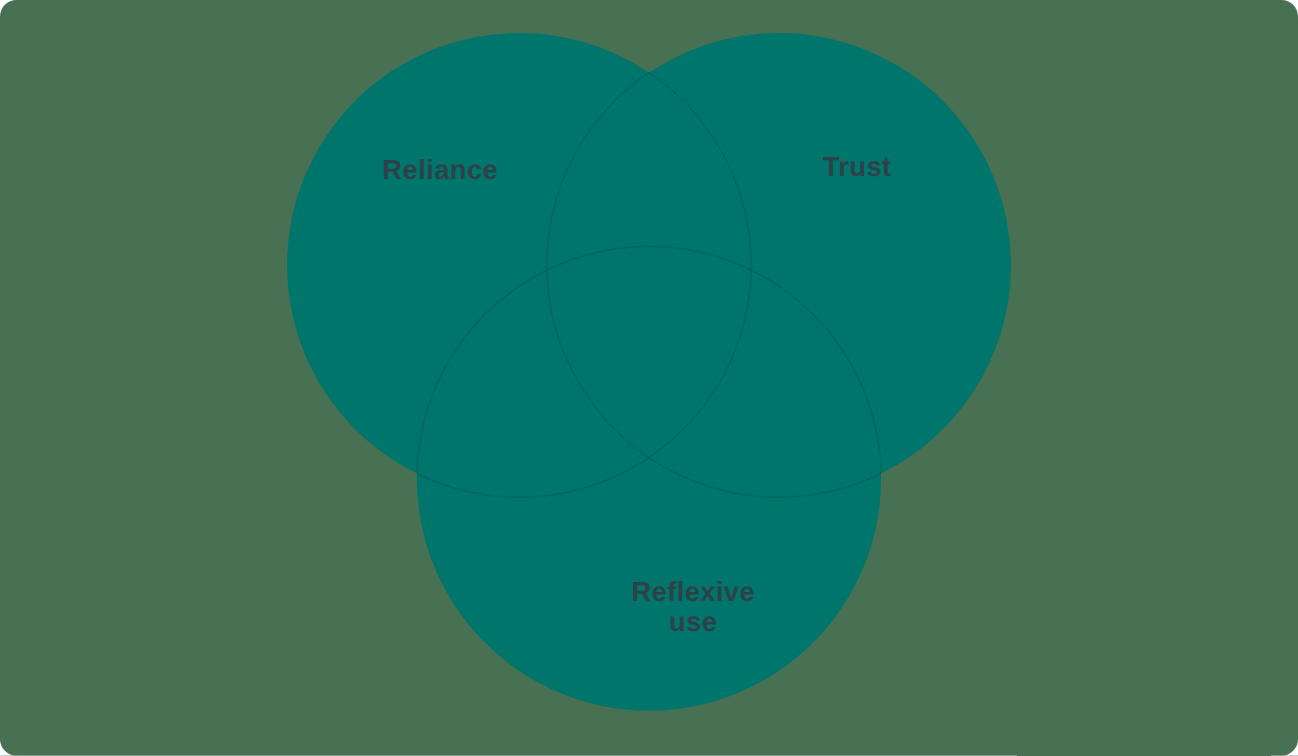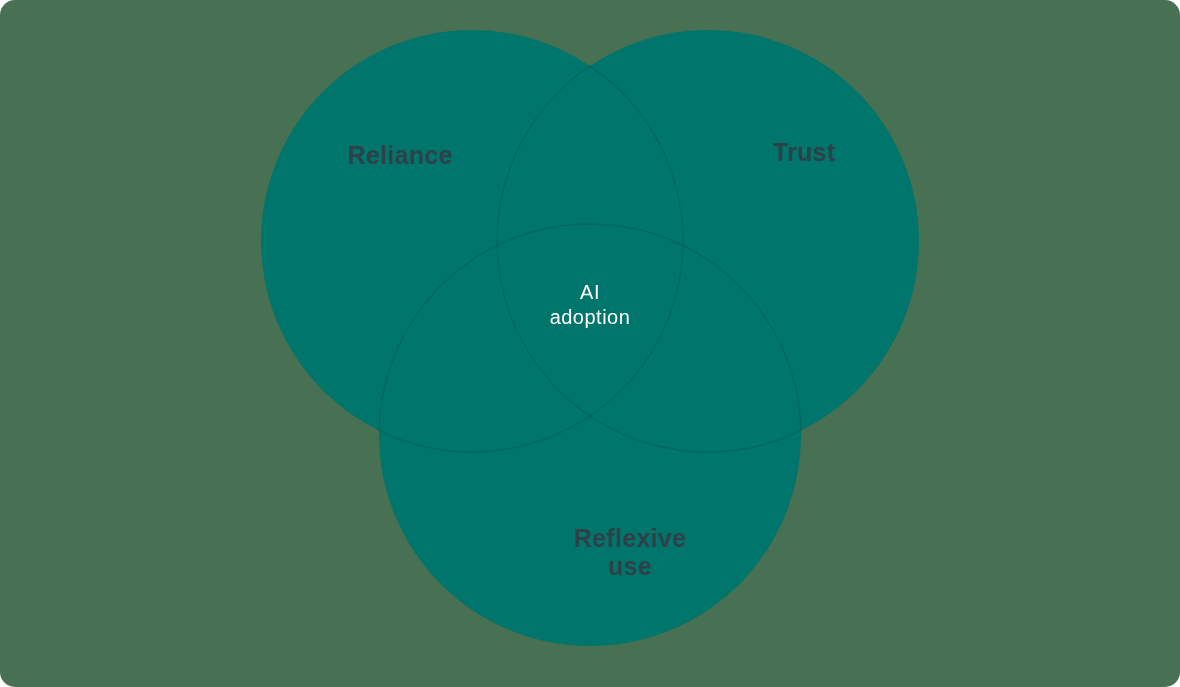--- a/index.html
+++ b/index.html
@@ -23,21 +23,21 @@
     position: absolute;
     transform: translate(-50%, -50%);
     font-weight: 700;
     font-size: 25px;
     letter-spacing: 0.3px;
     text-align: center;
     line-height: 28px;
     white-space: nowrap;
   }
   .label-reliance { left: 400px; top: 155px; }
-  .label-trust    { left: 779px; top: 152px; margin-left: 25px; }
+  .label-trust    { left: 779px; top: 152px; }
   .label-reflexive { left: 590px; top: 552px; margin-left: 40px; }
   .center-label {
     position: absolute;
     left: 590px;
     top: 305px;
     transform: translate(-50%, -50%);
     font-weight: 400;
     font-size: 20px;
     line-height: 25px;
     letter-spacing: 0.5px;
@@ -79,18 +79,14 @@
 
   <div class="set-label label-reliance" style="color: rgb(46, 65, 73);">Reliance</div>
 
   <div class="set-label label-trust" style="color: rgb(46, 65, 73);">Trust</div>
 
   <div class="set-label label-reflexive" style="color: rgb(46, 65, 73);">
     <div>Reflexive</div>
     <div>use</div>
   </div>
 
-  <div class="center-label" style="color: rgb(255, 255, 255);">
-    <div>AI</div>
-    <div>adoption</div>
-  </div>
 
 </div>
 
 </body></html>

